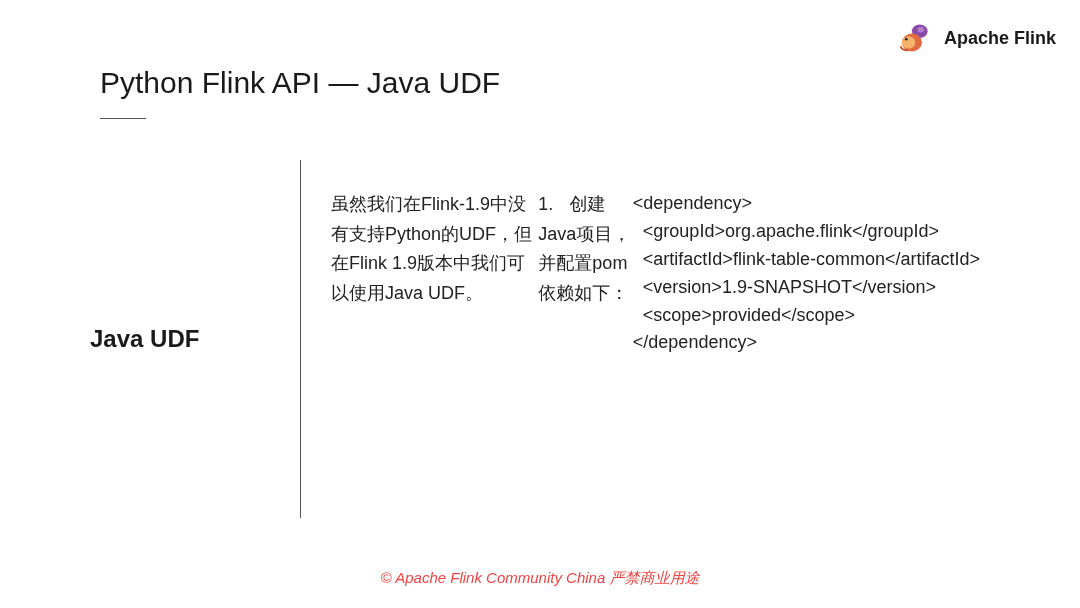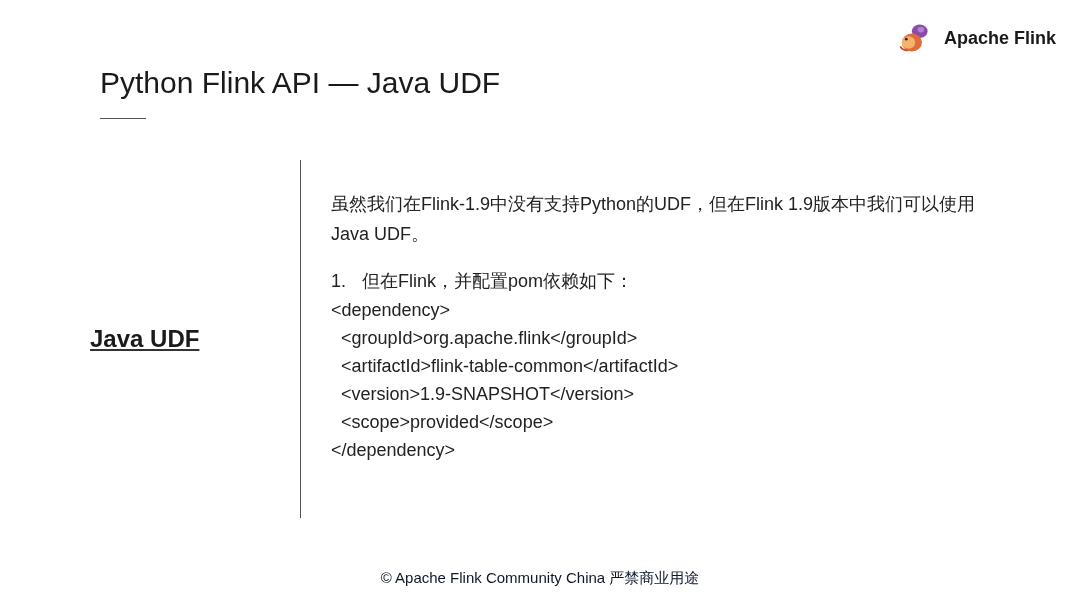--- a/index.html
+++ b/index.html
@@ -52,37 +52,35 @@
       bottom: 90px;
       display: flex;
       align-items: stretch;
     }
     .left-col {
       width: 220px;
       display: flex;
       align-items: center;
       justify-content: flex-start;
       padding-left: 10px;
-      text-decoration: underline;
     }
     .left-label {
       font-size: 24px;
       font-weight: 700;
       color: #1a1a1a;
     }
     .vline {
       width: 1px;
       background: #555;
       align-self: stretch;
     }
     .right-col {
       flex: 1;
       padding: 30px 20px 30px 30px;
       display: flex;
-      flex-direction: column;
       justify-content: flex-start;
     }
     .intro {
       font-size: 18px;
       line-height: 1.65;
       color: #222;
       margin-bottom: 18px;
     }
     .step {
       font-size: 18px;
@@ -97,21 +95,22 @@
       font-family: Liberation Sans, sans-serif;
       white-space: pre;
     }
     .footer {
       position: absolute;
       bottom: 20px;
       left: 0;
       right: 0;
       text-align: center;
       font-size: 15px;
-      color: #0f172a;
+      color: #ef4444;
+      font-style: italic;
     }
   </style>
 </head>
 <body>
 
 <div class="header-logo">
   <span class="logo-img">
     <svg viewBox="0 0 64 64" width="36" height="36">
       <ellipse cx="44" cy="20" rx="14" ry="12" fill="#8a4ba8"></ellipse>
       <ellipse cx="30" cy="40" rx="18" ry="16" fill="#e06b3f"></ellipse>
@@ -129,21 +128,21 @@
 
 <div class="content-wrap">
   <div class="left-col">
     <div class="left-label">Java UDF</div>
   </div>
   <div class="vline"></div>
   <div class="right-col">
     <div class="intro">虽然我们在Flink-1.9中没有支持Python的UDF，但在Flink 1.9版本中我们可以使用Java UDF。</div>
     <div class="step">
       <span class="step-num">1.</span>
-      <span>但在Flink，并配置pom依赖如下：</span>
+      <span>创建Java项目，并配置pom依赖如下：</span>
     </div>
     <div class="code">&lt;dependency&gt;
   &lt;groupId&gt;org.apache.flink&lt;/groupId&gt;
   &lt;artifactId&gt;flink-table-common&lt;/artifactId&gt;
   &lt;version&gt;1.9-SNAPSHOT&lt;/version&gt;
   &lt;scope&gt;provided&lt;/scope&gt;
 &lt;/dependency&gt;</div>
   </div>
 </div>
 

